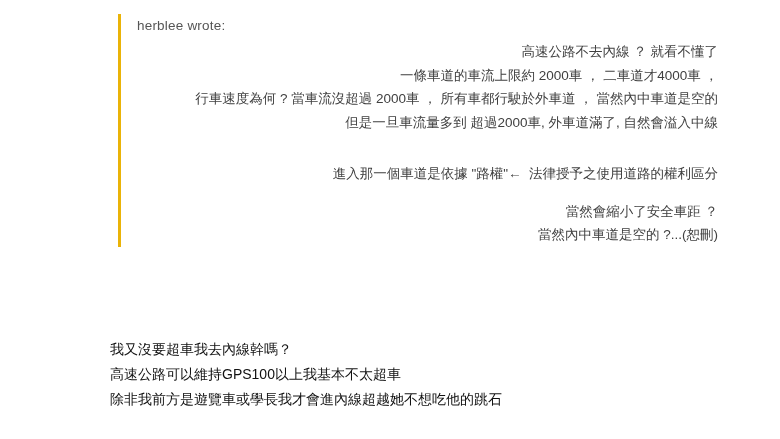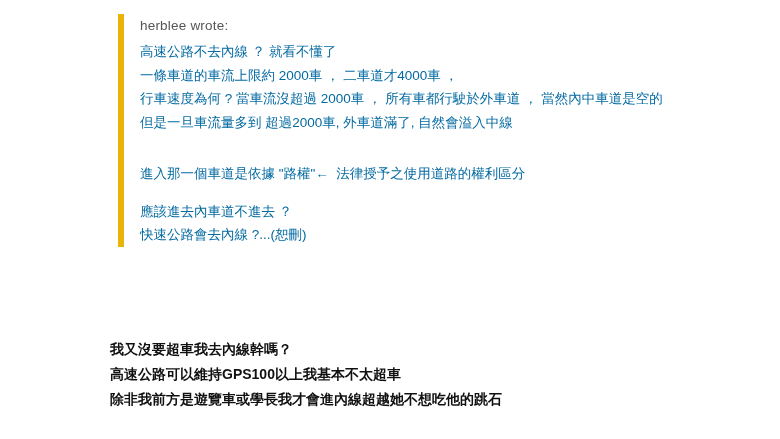--- a/index.html
+++ b/index.html
@@ -22,51 +22,51 @@
     width: 780px;
     height: 439px;
   }
   
   .quote {
     position: absolute;
     left: 118px;
     top: 14px;
     width: 600px;
     padding-left: 16px;
-    border-left: 6px solid #eab308;
+    border-left: 3px solid #eab308;
     box-sizing: border-box;
   }
   .quote-author {
     font-size: 13.5px;
     color: #555555;
     line-height: 24px;
     margin-bottom: 2px;
     letter-spacing: 0.2px;
   }
   .qline {
     font-size: 13.5px;
     line-height: 23.5px;
-    color: #0369a1;
+    color: #404040;
     white-space: pre;
+    text-align: right;
   }
   .qgap {
     height: 14px;
   }
   .reply {
     position: absolute;
     left: 110px;
     top: 337px;
     width: 640px;
   }
   .rline {
     font-size: 14px;
     line-height: 25px;
     color: #111111;
     white-space: pre;
-    font-weight: bold;
   }
 </style>
 </head>
 <body>
 
 <div class="page">
 
   <div class="quote">
     <div class="quote-author">herblee wrote:</div>
 
@@ -82,22 +82,22 @@
 
     <div class="qgap"></div>
 
     <div>
       <div class="qline">進入那一個車道是依據 "路權"←  法律授予之使用道路的權利區分</div>
     </div>
 
     <div class="qgap"></div>
 
     <div>
-      <div class="qline">應該進去內車道不進去 ？</div>
-      <div class="qline">快速公路會去內線 ?...(恕刪)</div>
+      <div class="qline">當然會縮小了安全車距 ？</div>
+      <div class="qline">當然內中車道是空的 ?...(恕刪)</div>
     </div>
   </div>
 
   <div class="reply">
     <div class="rline">我又沒要超車我去內線幹嗎？</div>
     <div class="rline">高速公路可以維持GPS100以上我基本不太超車</div>
     <div class="rline">除非我前方是遊覽車或學長我才會進內線超越她不想吃他的跳石</div>
   </div>
 
 </div>

